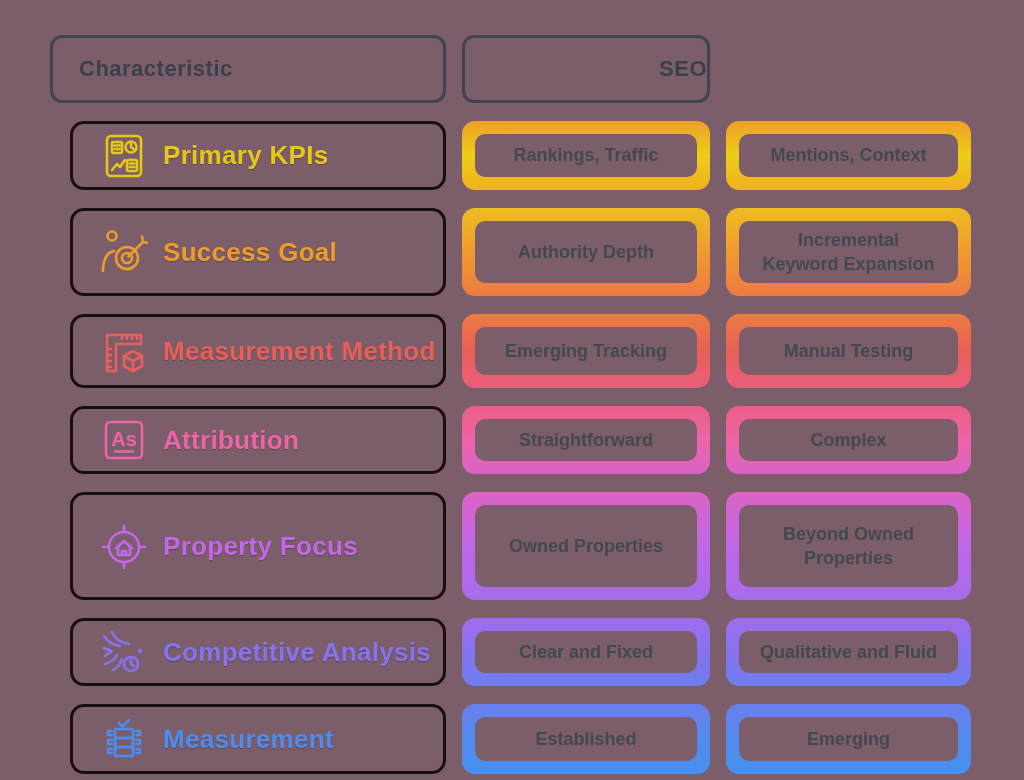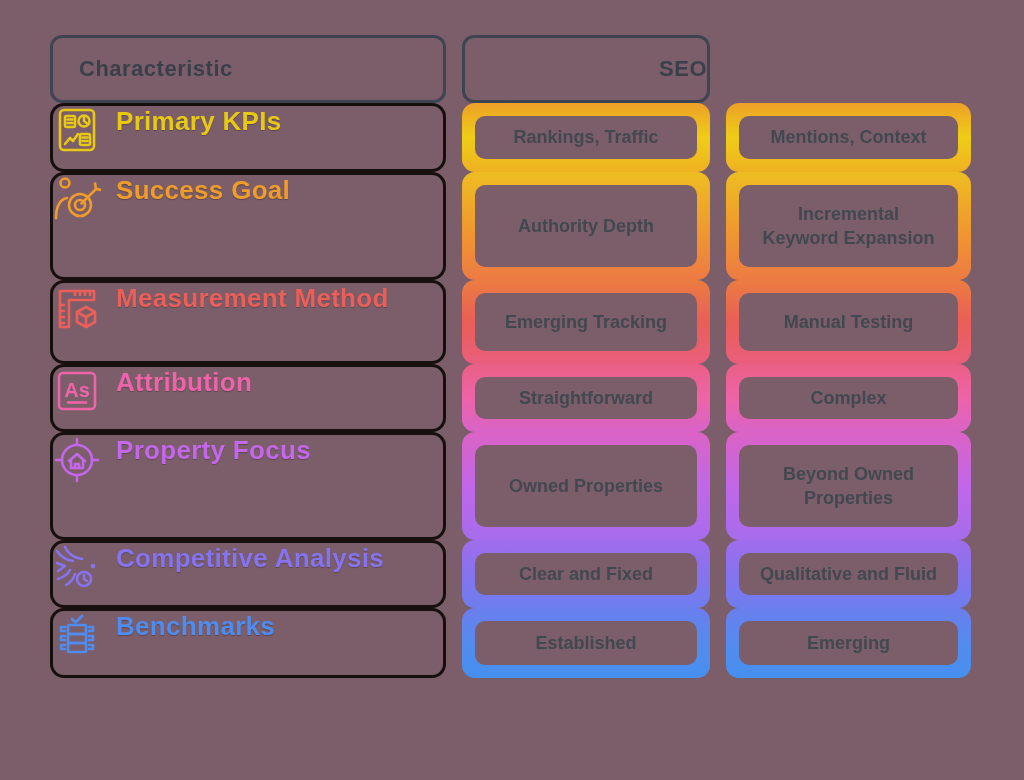--- a/index.html
+++ b/index.html
@@ -5,48 +5,49 @@
   html,body{margin:0;padding:0;}
   body{
     width:1024px;height:780px;
     background:#7c5e6b;
     font-family:"Liberation Sans", sans-serif;
     overflow:hidden;
     position:relative;
   }
   .table{
     position:absolute;left:50px;top:35px;
-    display:flex;flex-direction:column;
+    display:flex;flex-direction:column;gap:18px;
   }
   .row{
     display:grid;
     grid-template-columns:396px 248px 245px;
     column-gap:16px;
   }
   .h68{height:68px}.h69{height:69px}.h70{height:70px}
-  .h71{height:84px}.h88{height:108px}.h89{height:108px}
+  .h71{height:74px}.h88{height:88px}.h89{height:108px}
 
   
   .hbox{
     border:3px solid #3e4450;
     border-radius:12px;
     display:flex;align-items:center;justify-content:flex-end;
     color:#3a4049;
     font-weight:bold;font-size:22px;letter-spacing:.5px;
     box-sizing:border-box;
   }
   .hbox.first{justify-content:flex-start;padding-left:26px;}
 
   
   .label-box{
     border:3px solid #15100d;
     border-radius:14px;
-    display:flex;align-items:flex-start;
-    padding-left:0;gap:15px;
-    box-sizing:border-box;
+    display:flex;align-items:center;
+    padding-left:27px;gap:15px;
+    box-sizing:border-box;
+    margin-left:20px;
   }
   .label-box .icon{color:var(--c);display:flex;align-items:center;text-decoration:underline;}
   .label-box .icon svg{width:48px;height:48px;display:block;}
   .label-text{
     color:var(--c);
     font-weight:bold;font-size:26px;letter-spacing:.3px;
     text-shadow:0 1px 1px rgba(0,0,0,.25);
   }
 
   
@@ -251,21 +252,21 @@
       <span class="icon">
         <svg viewBox="0 0 48 48">
           <path d="M19 8l3.5 3.5L29 5"></path>
           <rect x="15" y="14" width="18" height="9" rx="1"></rect>
           <rect x="15" y="23" width="18" height="9" rx="1"></rect>
           <rect x="15" y="32" width="18" height="9" rx="1"></rect>
           <path d="M12 16H8v4h4M12 25H8v4h4M12 34H8v4h4"></path>
           <path d="M36 16h4v4h-4M36 25h4v4h-4M36 34h4v4h-4"></path>
         </svg>
       </span>
-      <span class="label-text">Benchmarks</span>
+      <span class="label-text">Measurement</span>
     </div>
     <div class="cell-wrap">
       <div class="cell">
           <span>Established</span>
         </div>
     </div>
     <div class="cell-wrap">
       <div class="cell">
           <span>Emerging</span>
         </div>

